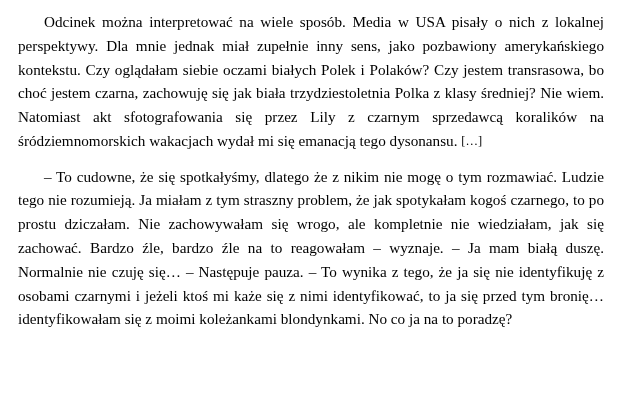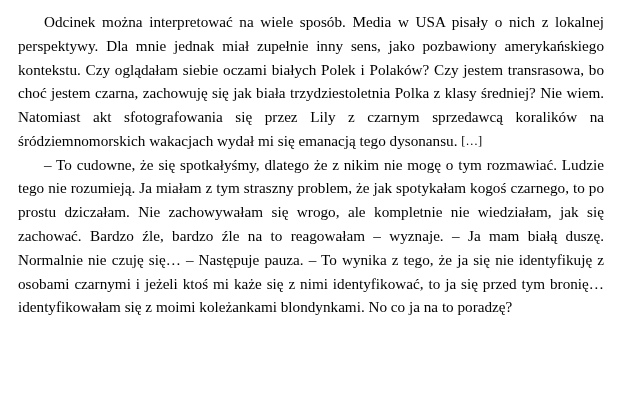--- a/index.html
+++ b/index.html
@@ -26,21 +26,21 @@
     line-height: 1.565;
     text-align: justify;
     text-justify: inter-word;
     hyphens: none;
   }
   .para {
     margin: 0;
     text-indent: 26px;
   }
   .para + .para {
-    margin-top: 0px;
+    margin-top: 12px;
   }
   .ellipsis-bracket {
     font-size: 12.5px;
     vertical-align: 1px;
   }
 </style>
 </head>
 <body>
 
 <div class="page">

